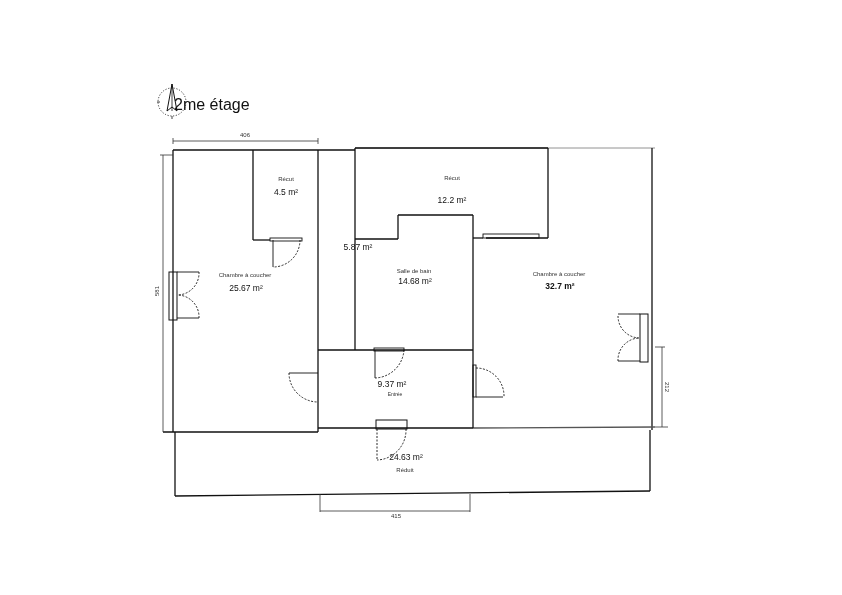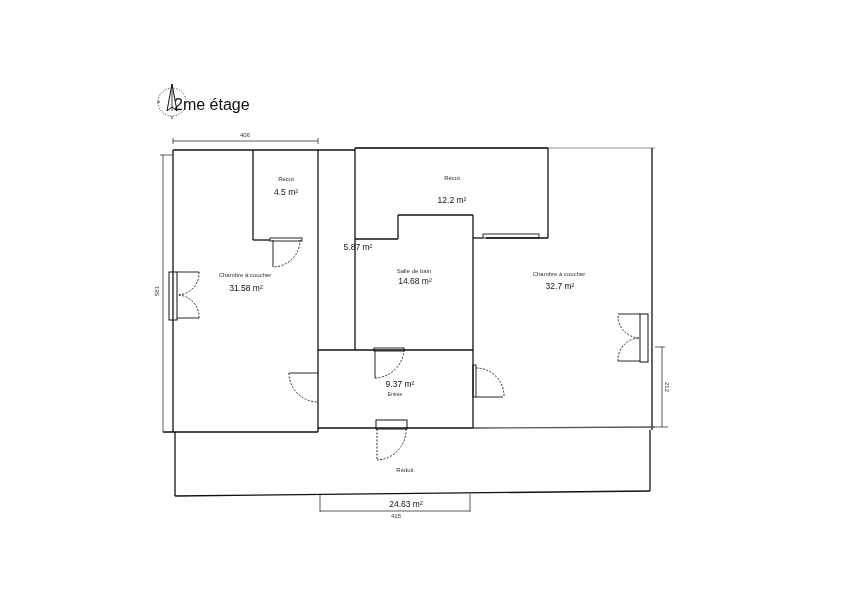--- a/index.html
+++ b/index.html
@@ -129,30 +129,30 @@
 
 <div class="lbl room-name" style="left:286px;top:176px;">Récut</div>
 <div class="lbl room-area" style="left:286px;top:187px;">4.5 m²</div>
 
 <div class="lbl room-name" style="left:452px;top:175px;">Récut</div>
 <div class="lbl room-area" style="left:452px;top:195px;">12.2 m²</div>
 
 <div class="lbl room-area" style="left:352px;top:242px;margin-left:6px;">5.87 m²</div>
 
 <div class="lbl room-name" style="left:245px;top:272px;">Chambre à coucher</div>
-<div class="lbl room-area" style="left:246px;top:283px;">31.58 m²</div>
+<div class="lbl room-area" style="left:246px;top:283px;">25.67 m²</div>
 
 <div class="lbl room-name" style="left:414px;top:268px;">Salle de bain</div>
 <div class="lbl room-area" style="left:415px;top:276px;">14.68 m²</div>
 
 <div class="lbl room-name" style="left:559px;top:271px;">Chambre à coucher</div>
-<div class="lbl room-area" style="left:560px;top:281px;">32.7 m²</div>
+<div class="lbl room-area" style="left:560px;top:281px;font-weight:bold;">32.7 m²</div>
 
-<div class="lbl room-area" style="left:400px;top:379px;">9.37 m²</div>
+<div class="lbl room-area" style="left:392px;top:379px;">9.37 m²</div>
 <div class="lbl room-name" style="left:395px;top:391px;font-size:5px;">Entrée</div>
 
-<div class="lbl room-area" style="left:406px;top:452px;margin-top:47px;">24.63 m²</div>
+<div class="lbl room-area" style="left:406px;top:452px;">24.63 m²</div>
 <div class="lbl room-name" style="left:405px;top:467px;">Réduit</div>
 
 <div class="lbl dim" style="left:245px;top:132px;">406</div>
 <div class="lbl dim vert" style="left:157px;top:291px;">581</div>
 <div class="lbl dim vert-r" style="left:667px;top:387px;">212</div>
 <div class="lbl dim" style="left:396px;top:513px;">415</div>
 
 </body></html>

